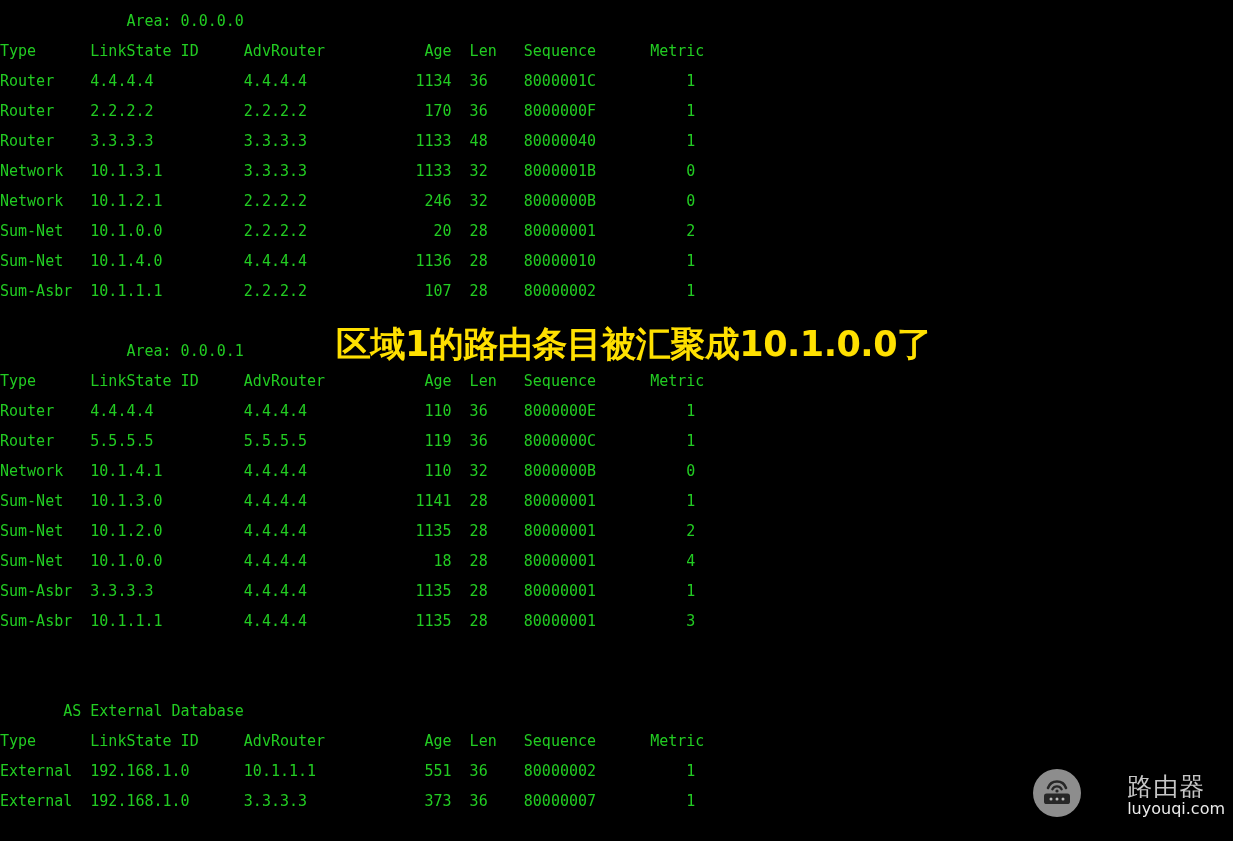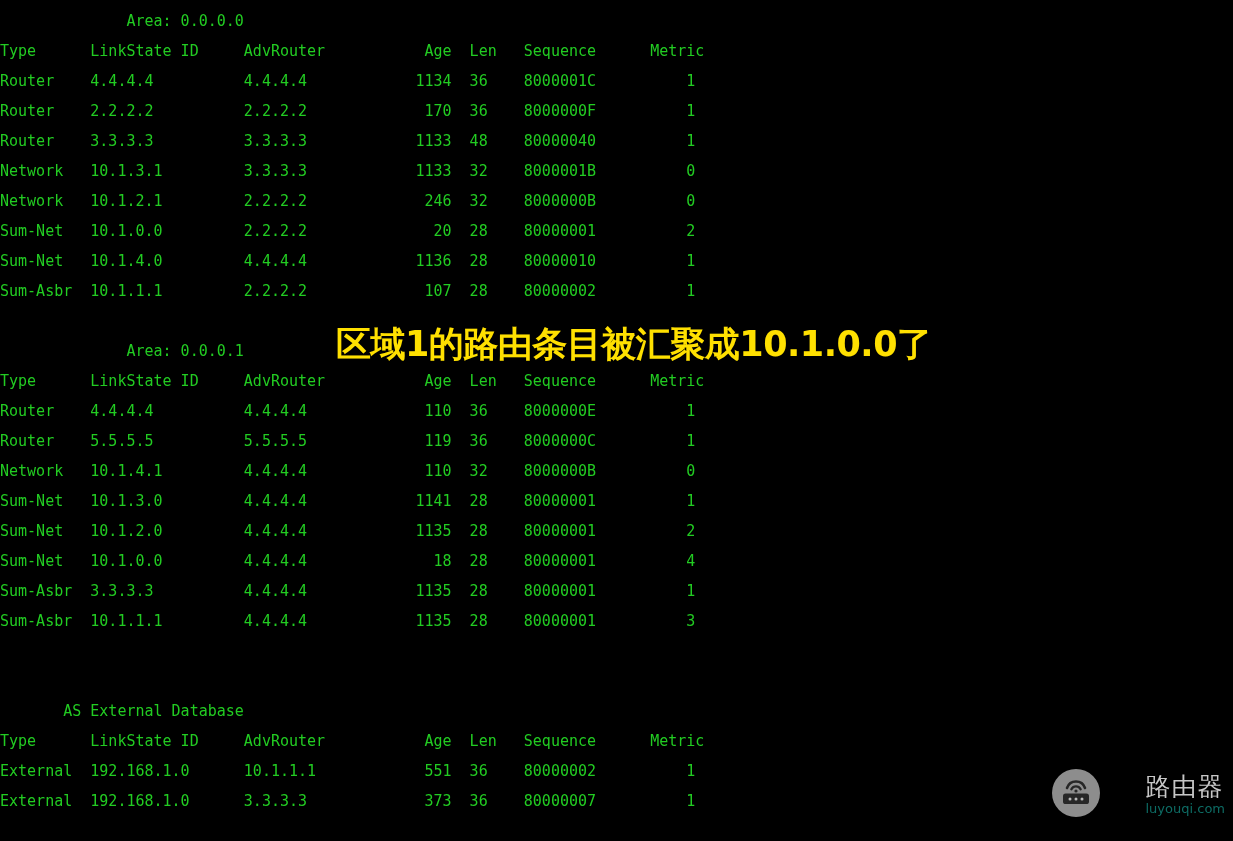--- a/index.html
+++ b/index.html
@@ -64,23 +64,23 @@
     justify-content:center;
     font-family:"DejaVu Sans","Liberation Sans",sans-serif;
     color:#d8d8d8;
   }
   #watermark .wm-cn{
     font-size:25px;
     line-height:26px;
     letter-spacing:1px;
   }
   #watermark .wm-url{
-    font-size:13px;
+    font-size:16px;
     line-height:17px;
-    color:#0f766e;
+    color:#ffffff;
   }
 </style>
 </head>
 <body>
 
 <div id="terminal"><div class="line">              Area: 0.0.0.0</div><div class="line">Type      LinkState ID     AdvRouter           Age  Len   Sequence      Metric</div><div class="line">Router    4.4.4.4          4.4.4.4            1134  36    8000001C          1</div><div class="line">Router    2.2.2.2          2.2.2.2             170  36    8000000F          1</div><div class="line">Router    3.3.3.3          3.3.3.3            1133  48    80000040          1</div><div class="line">Network   10.1.3.1         3.3.3.3            1133  32    8000001B          0</div><div class="line">Network   10.1.2.1         2.2.2.2             246  32    8000000B          0</div><div class="line">Sum-Net   10.1.0.0         2.2.2.2              20  28    80000001          2</div><div class="line">Sum-Net   10.1.4.0         4.4.4.4            1136  28    80000010          1</div><div class="line">Sum-Asbr  10.1.1.1         2.2.2.2             107  28    80000002          1</div><div class="line blank"></div><div class="line">              Area: 0.0.0.1</div><div class="line">Type      LinkState ID     AdvRouter           Age  Len   Sequence      Metric</div><div class="line">Router    4.4.4.4          4.4.4.4             110  36    8000000E          1</div><div class="line">Router    5.5.5.5          5.5.5.5             119  36    8000000C          1</div><div class="line">Network   10.1.4.1         4.4.4.4             110  32    8000000B          0</div><div class="line">Sum-Net   10.1.3.0         4.4.4.4            1141  28    80000001          1</div><div class="line">Sum-Net   10.1.2.0         4.4.4.4            1135  28    80000001          2</div><div class="line">Sum-Net   10.1.0.0         4.4.4.4              18  28    80000001          4</div><div class="line">Sum-Asbr  3.3.3.3          4.4.4.4            1135  28    80000001          1</div><div class="line">Sum-Asbr  10.1.1.1         4.4.4.4            1135  28    80000001          3</div><div class="line blank"></div><div class="line blank"></div><div class="line">       AS External Database</div><div class="line">Type      LinkState ID     AdvRouter           Age  Len   Sequence      Metric</div><div class="line">External  192.168.1.0      10.1.1.1            551  36    80000002          1</div><div class="line">External  192.168.1.0      3.3.3.3             373  36    80000007          1</div></div>
 
 <div id="annotation">区域1的路由条目被汇聚成10.1.0.0了</div>
 
 <div id="watermark">

